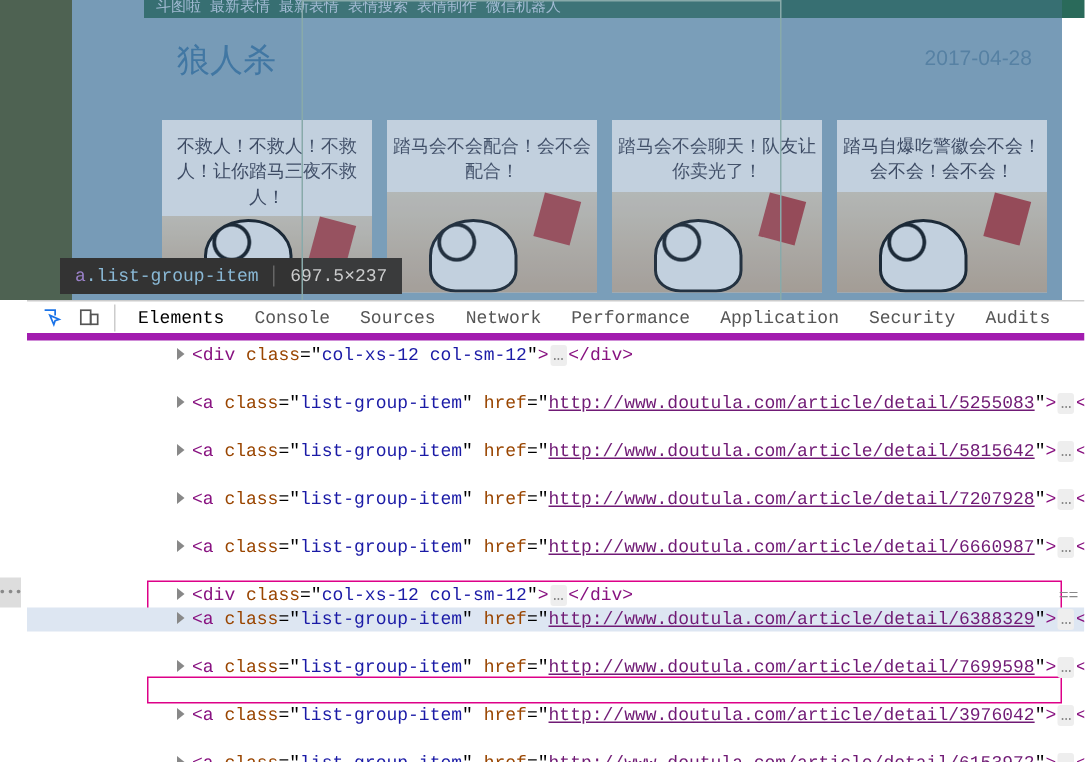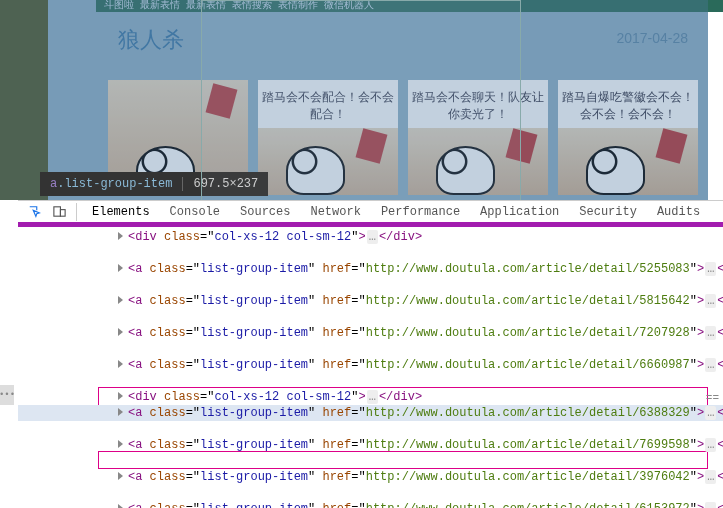--- a/index.html
+++ b/index.html
@@ -40,21 +40,21 @@
 .dt-tab { padding: 0 9px; height: 26px; line-height: 26px; color: #555; font-size: 12px; cursor: default; }
 .dt-tab.active { color: #000; }
 
 .dom-tree { flex: 1; overflow: hidden; padding: 2px 0 0 0; position: relative; font-size: 12px; line-height: 16px; }
 .dom-line { white-space: nowrap; padding-left: 110px; position: relative; height: 16px; }
 .dom-line.comment { padding-left: 124px; }
 .tri { position: absolute; left: 100px; top: 3px; width: 0; height: 0; border-left: 5px solid #888; border-top: 4px solid transparent; border-bottom: 4px solid transparent; }
 .tag { color: #881280; }
 .attr-n { color: #994500; }
 .attr-v { color: #1a1aa6; }
-.attr-link { color: #4d7c0f; }
+.attr-link { color: #701a75; text-decoration: underline; }
 .punct { color: #881280; }
 .ellip { color: #888; background: #eee; padding: 0 2px; border-radius: 2px; margin: 0 1px; }
 .cmt { color: #236e25; }
 
 .hl-line { background: #dde6f2; }
 .hl-box1 { position: absolute; border: 1px solid #d08; pointer-events: none; }
 .hl-box2 { position: absolute; border: 1px solid #d08; pointer-events: none; }
 .eq { position: absolute; right: 4px; color: #888; font-size: 11px; }
 .dollar { position: absolute; right: 12px; color: #888; font-style: italic; font-size: 11px; }
 </style>
@@ -63,20 +63,21 @@
 
 <div class="viewport">
   <div class="left-gutter"></div>
   <div class="overlay-left"></div>
   <div class="page-frame">
     <div class="topbar">斗图啦    最新表情    最新表情    表情搜索    表情制作    微信机器人</div>
     <div class="page-title">狼人杀</div>
     <div class="page-date">2017-04-28</div>
     <div class="cards">
       <div class="card">
+          <div class="card-text">不救人！不救人！不救人！让你踏马三夜不救人！</div>
           <div class="card-img"></div>
         </div>
       <div class="card">
           <div class="card-text">踏马会不会配合！会不会配合！</div>
           <div class="card-img"></div>
         </div>
       <div class="card">
           <div class="card-text">踏马会不会聊天！队友让你卖光了！</div>
           <div class="card-img"></div>
         </div>

